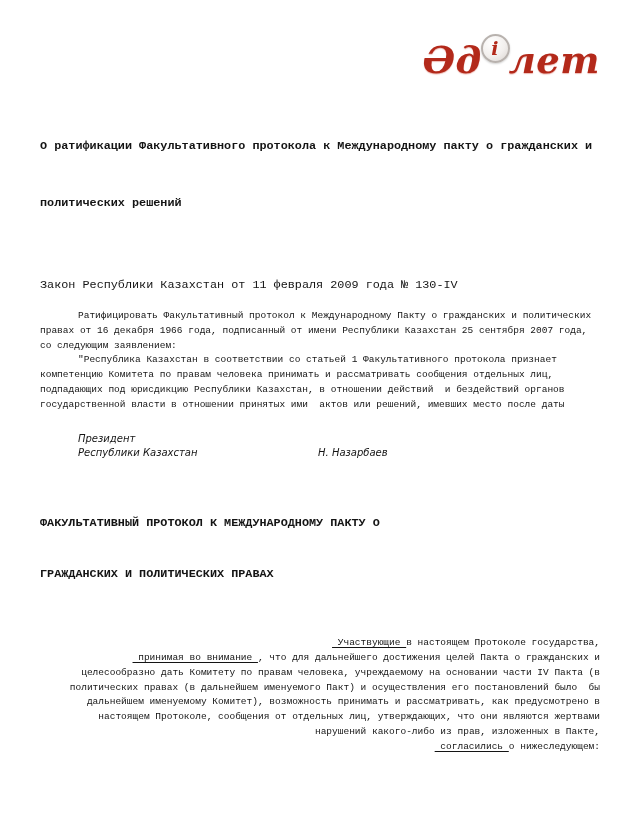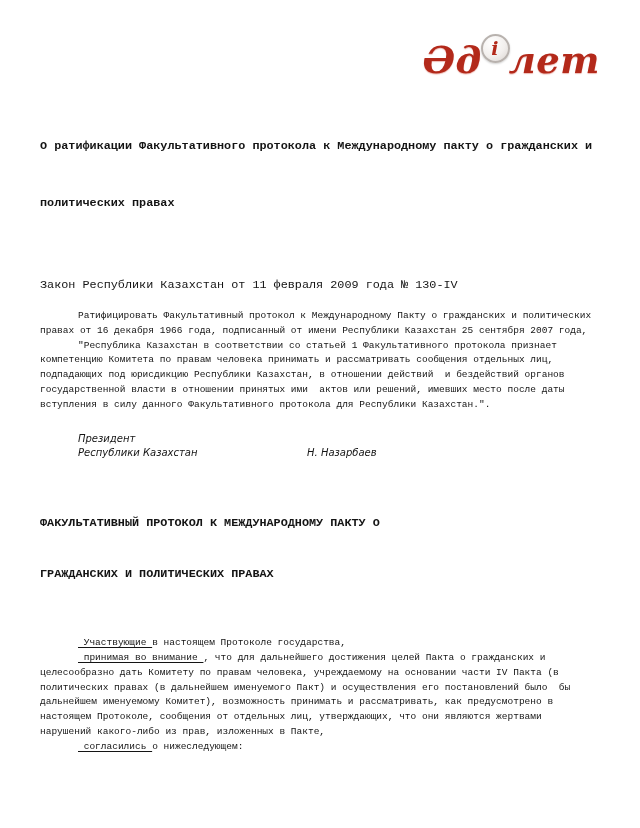--- a/index.html
+++ b/index.html
@@ -71,21 +71,21 @@
   
   .signature {
     margin-top: 19px;
     font-family: "DejaVu Sans", sans-serif;
     font-style: italic;
     font-size: 10px;
     line-height: 14.8px;
     position: relative;
   }
   .sig-line { padding-left: 38px; white-space: pre; }
-  .sig-name { position: absolute; left: 267px; }
+  .sig-name { position: absolute; left: 278px; }
 
   
   .protocol-heading {
     margin-top: 20px;
     font-size: 11.8px;
     font-weight: bold;
     line-height: 17px;
     white-space: pre;
   }
 
@@ -93,49 +93,49 @@
   .un-block {
     margin-top: 20px;
     width: 500px;
     text-align: center;
     font-family: "DejaVu Sans", sans-serif;
     font-style: italic;
     font-size: 9.5px;
     line-height: 14.8px;
   }
 
-  .preamble { margin-top: 19px; }
+  .preamble { margin-top: 19px; text-align: right; }
 </style>
 </head>
 <body>
 
 <div class="page">
 
   <div class="logo">
     <span class="logo-text"><span>Әд</span><span class="lens"><span class="lens-letter">і</span></span><span>лет</span></span>
   </div>
 
   <div class="doc-title">
     <div>О ратификации Факультативного протокола к Международному пакту о гражданских и</div>
-    <div>политических правах</div>
+    <div>политических решений</div>
   </div>
 
   <div class="law-caption">Закон Республики Казахстан от 11 февраля 2009 года № 130-IV</div>
 
   <div class="ratification">
     <div class="m ind">Ратифицировать Факультативный протокол к Международному Пакту о гражданских и политических</div>
     <div class="m">правах от 16 декабря 1966 года, подписанный от имени Республики Казахстан 25 сентября 2007 года,</div>
+    <div class="m">со следующим заявлением:</div>
   </div>
 
   <div class="declaration">
     <div class="m ind">"Республика Казахстан в соответствии со статьей 1 Факультативного протокола признает</div>
     <div class="m">компетенцию Комитета по правам человека принимать и рассматривать сообщения отдельных лиц,</div>
     <div class="m">подпадающих под юрисдикцию Республики Казахстан, в отношении действий  и бездействий органов</div>
     <div class="m">государственной власти в отношении принятых ими  актов или решений, имевших место после даты</div>
-    <div class="m">вступления в силу данного Факультативного протокола для Республики Казахстан.".</div>
   </div>
 
   <div class="signature">
     <div class="sig-line">Президент</div>
     <div class="sig-line"><span>Республики Казахстан</span><span class="sig-name">Н. Назарбаев</span></div>
   </div>
 
   <div class="protocol-heading">
     <div>ФАКУЛЬТАТИВНЫЙ ПРОТОКОЛ К МЕЖДУНАРОДНОМУ ПАКТУ О</div>
     <div>ГРАЖДАНСКИХ И ПОЛИТИЧЕСКИХ ПРАВАХ</div>

